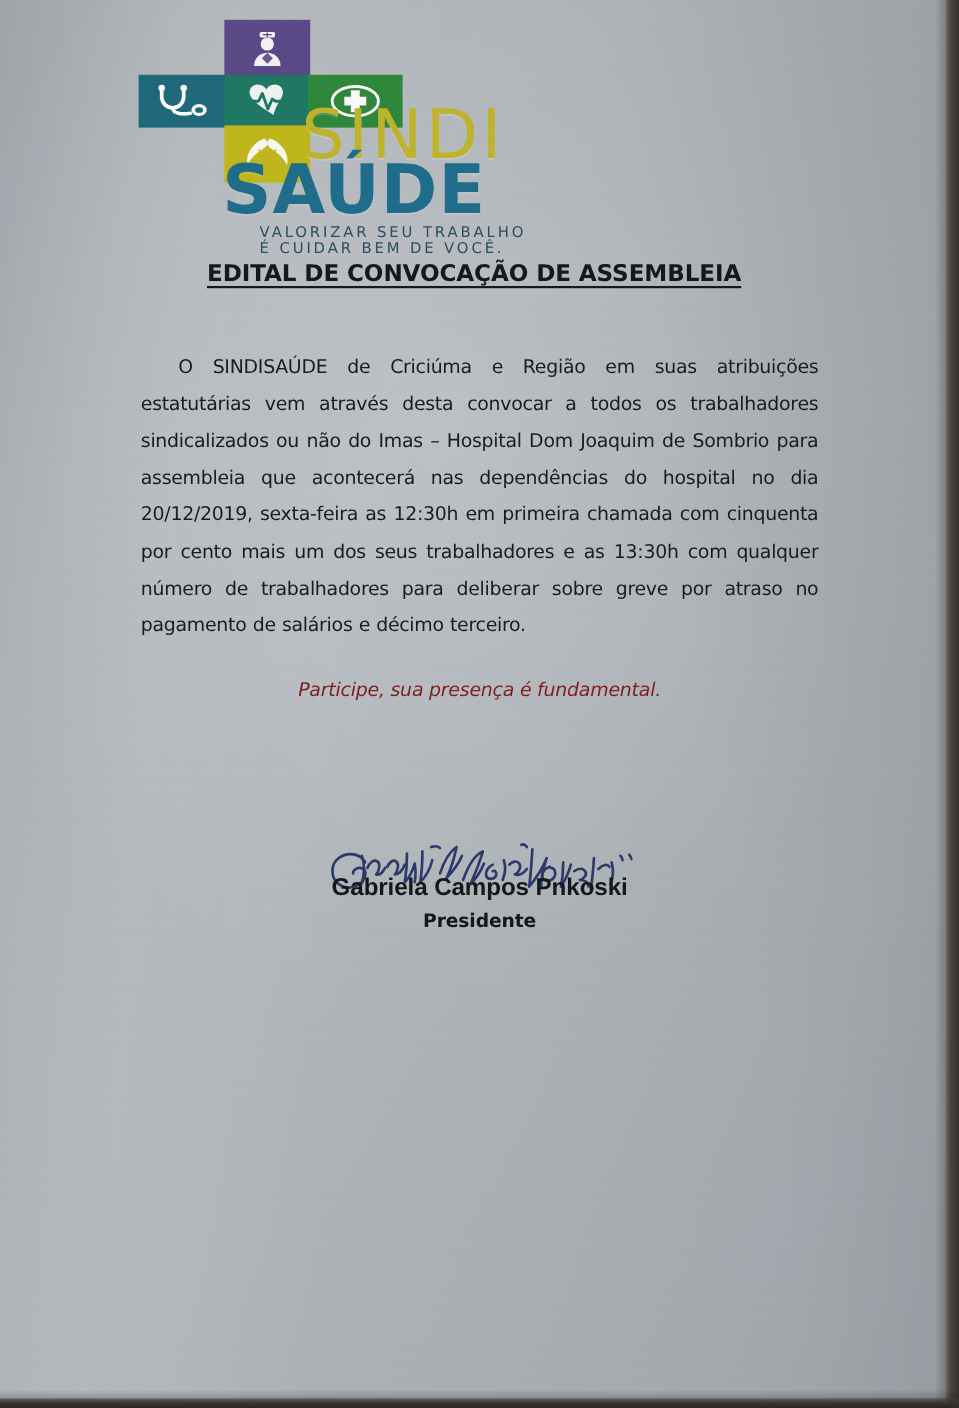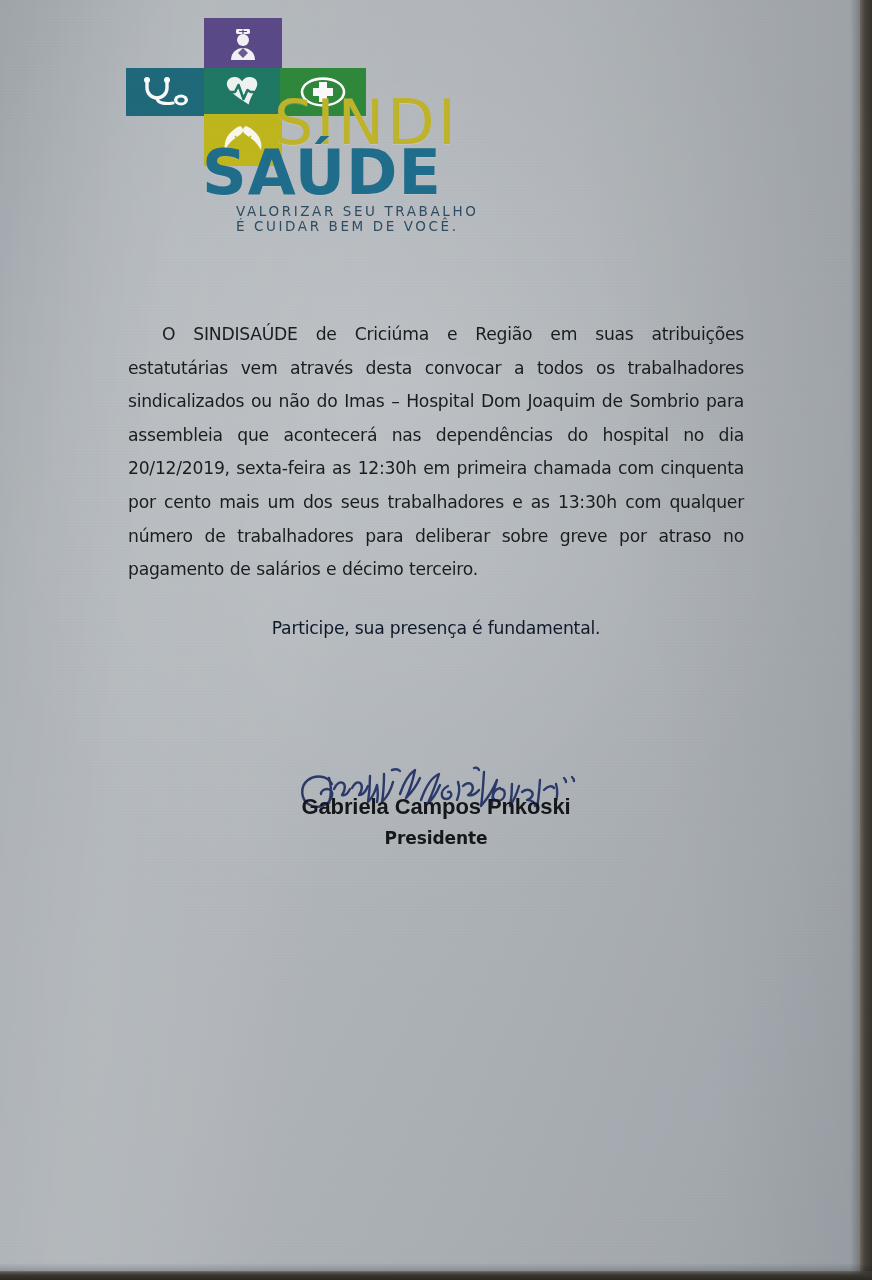--- a/index.html
+++ b/index.html
@@ -158,22 +158,23 @@
   }
 
   .call-to-action {
     position: absolute;
     left: 128px;
     top: 618px;
     width: 616px;
     text-align: center;
     font-family: "DejaVu Sans", sans-serif;
     font-size: 17.2px;
-    color: #0f172a;
+    color: #7f1d1d;
     letter-spacing: -0.2px;
+    font-style: italic;
   }
   .place-date {
     position: absolute;
     left: 128px;
     top: 706px;
     width: 616px;
     text-align: center;
     font-family: "DejaVu Sans", sans-serif;
     font-size: 17.2px;
     color: #1a1c1e;
@@ -286,20 +287,21 @@
         </div>
 
       </div>
 
       <div class="wordmark-sindi">SINDI</div>
       <div class="wordmark-saude">SAÚDE</div>
       <div class="tagline">VALORIZAR SEU TRABALHO
 É CUIDAR BEM DE VOCÊ.</div>
     </div>
 
+    <div class="doc-title">EDITAL DE CONVOCAÇÃO DE ASSEMBLEIA</div>
 
     <div class="body-text">O SINDISAÚDE de Criciúma e Região em suas atribuições estatutárias vem através desta convocar a todos os trabalhadores sindicalizados ou não do Imas – Hospital Dom Joaquim de Sombrio para assembleia que acontecerá nas dependências do hospital no dia 20/12/2019, sexta-feira as 12:30h em primeira chamada com cinquenta por cento mais um dos seus trabalhadores e as 13:30h com qualquer número de trabalhadores para deliberar sobre greve por atraso no pagamento de salários e décimo terceiro.</div>
 
     <div class="call-to-action">Participe, sua presença é fundamental.</div>
 
 
     <div class="sig-block">
       <svg class="sig-ink" viewBox="0 0 300 58">
         <g fill="none" stroke="#2c3a6b" stroke-width="2.4" stroke-linecap="round" stroke-linejoin="round">
           <path d="M44 20c-4-8-16-10-24-4-8 6-8 20 2 25 9 5 20-1 22-9 1-4-1-7-5-7-3 0-6 2-6 5"></path>

